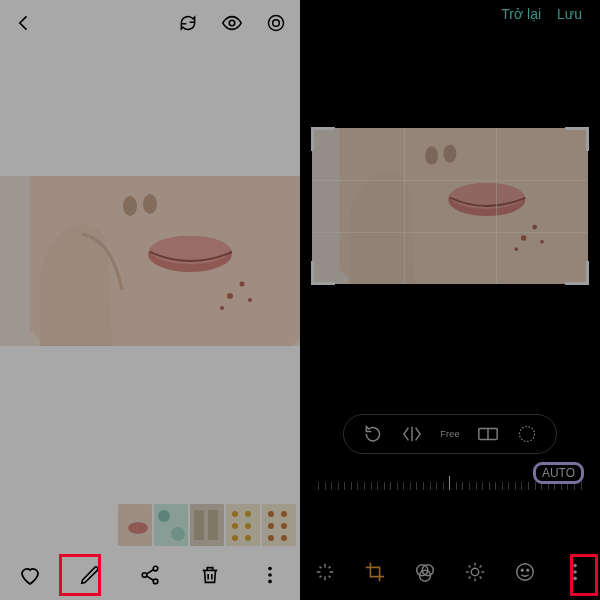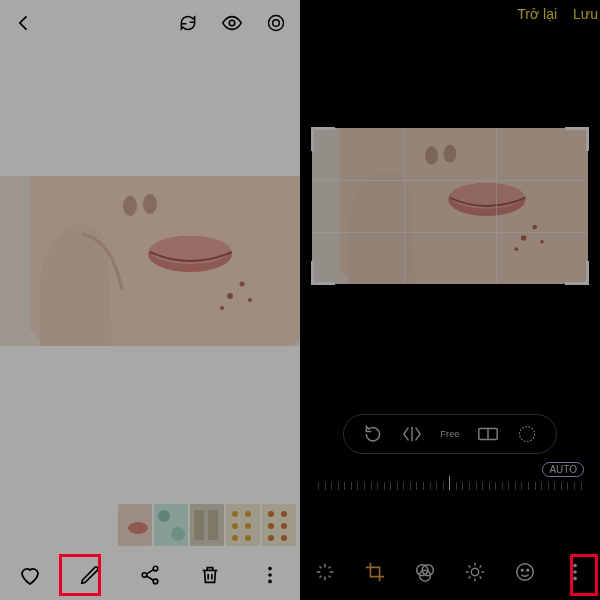--- a/index.html
+++ b/index.html
@@ -14,41 +14,41 @@
   .l-top-right { display: flex; gap: 16px; align-items: center; }
   .l-photo { position: absolute; top: 176px; left: 0; width: 300px; height: 170px; }
   .l-thumbs { position: absolute; bottom: 54px; right: 4px; display: flex; gap: 2px; }
   .thumb { width: 34px; height: 42px; background: #d9d0c5; border-radius: 2px; overflow: hidden; position: relative; }
   .l-bottom { position: absolute; bottom: 0; left: 0; right: 0; height: 50px; display: flex; align-items: center; justify-content: space-around; }
   .l-ico { width: 28px; height: 28px; display: flex; align-items: center; justify-content: center; color: #000; }
 
   
   .right { background: #000; color: #aaa; }
   .r-dim { position: absolute; inset: 0; background: rgba(0,0,0,0.38); pointer-events: none; }
-  .r-top { position: absolute; top: 6px; right: 2px; display: flex; gap: 16px; font-size: 14px; color: #fde047; }
+  .r-top { position: absolute; top: 6px; right: 18px; display: flex; gap: 16px; font-size: 14px; color: #5eead4; }
   .r-photo-wrap { position: absolute; top: 128px; left: 12px; width: 276px; height: 156px; }
   .r-photo { width: 100%; height: 100%; position: relative; }
   .grid-overlay { position: absolute; inset: 0; pointer-events: none; }
   .gl { position: absolute; background: rgba(255,255,255,0.5); }
   .gv1 { left: 33.33%; top: 0; bottom: 0; width: 1px; }
   .gv2 { left: 66.66%; top: 0; bottom: 0; width: 1px; }
   .gh1 { top: 33.33%; left: 0; right: 0; height: 1px; }
   .gh2 { top: 66.66%; left: 0; right: 0; height: 1px; }
   .crop-h { position: absolute; width: 24px; height: 3px; background: #fff; }
   .crop-v { position: absolute; width: 3px; height: 24px; background: #fff; }
 
   .r-tools { position: absolute; top: 414px; left: 50%; transform: translateX(-50%); width: 214px; height: 40px; border: 1px solid #4a4a4a; border-radius: 20px; display: flex; align-items: center; justify-content: space-around; padding: 4px 10px; }
   .r-tool { width: 28px; height: 28px; display: flex; align-items: center; justify-content: center; color: #c9c9c9; }
   .r-tool.free { font-size: 9px; color: #c9c9c9; letter-spacing: 0.2px; }
 
   .r-ruler { position: absolute; top: 468px; left: 18px; right: 18px; height: 22px; }
   .ruler-ticks { position: absolute; inset: 0; display: flex; align-items: flex-end; justify-content: space-between; }
   .tick { width: 1px; height: 8px; background: #5a5a5a; }
   .tick.c { height: 14px; background: #e6e6e6; }
-  .auto-pill { position: absolute; right: -2px; top: -6px; border: 1px solid #c4b5fd; color: #cfcfcf; font-size: 10px; border-radius: 9px; padding: 1px 6px; }
+  .auto-pill { position: absolute; right: -2px; top: -6px; border: 3px solid #c4b5fd; color: #cfcfcf; font-size: 12px; border-radius: 9px; padding: 1px 6px; }
 
   .r-bottom { position: absolute; bottom: 6px; left: 0; right: 0; height: 44px; display: flex; align-items: center; justify-content: space-around; }
   .r-ico { width: 30px; height: 30px; display: flex; align-items: center; justify-content: center; color: #c9c9c9; }
   .r-ico.active { color: #e8a13a; }
 
   .highlight-box { position: absolute; border: 3px solid #e4002b; pointer-events: none; }
   .hb-edit { bottom: 4px; left: 59px; width: 42px; height: 42px; }
   .hb-more { bottom: 4px; right: 2px; width: 28px; height: 42px; }
 
   

